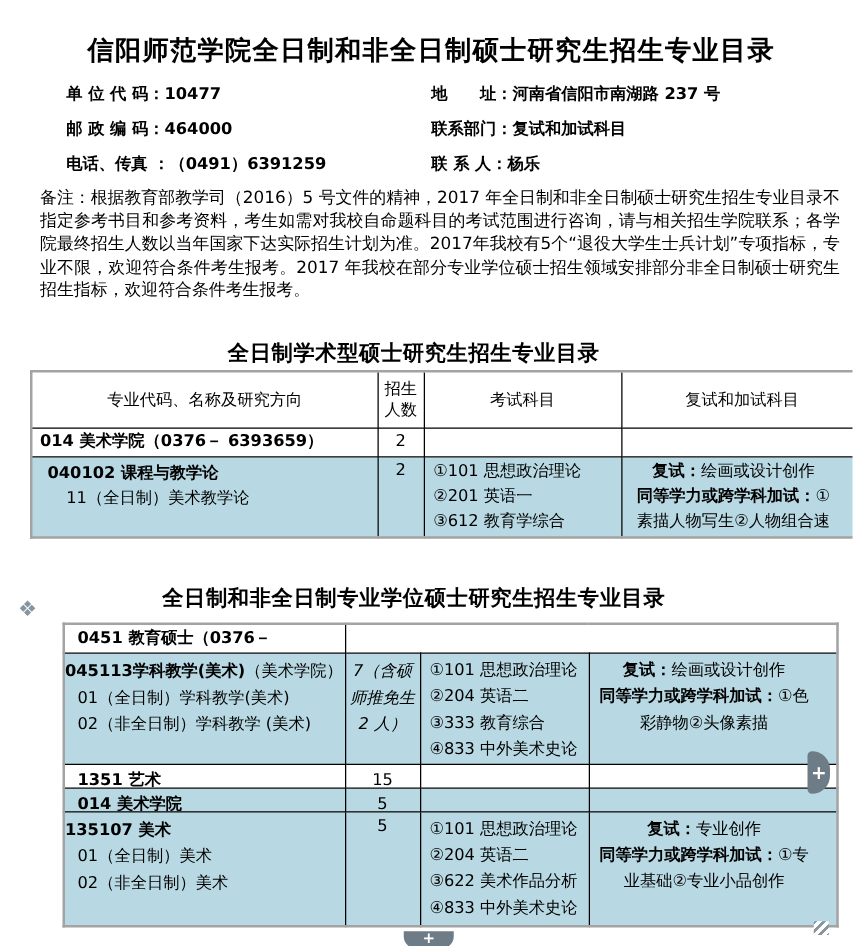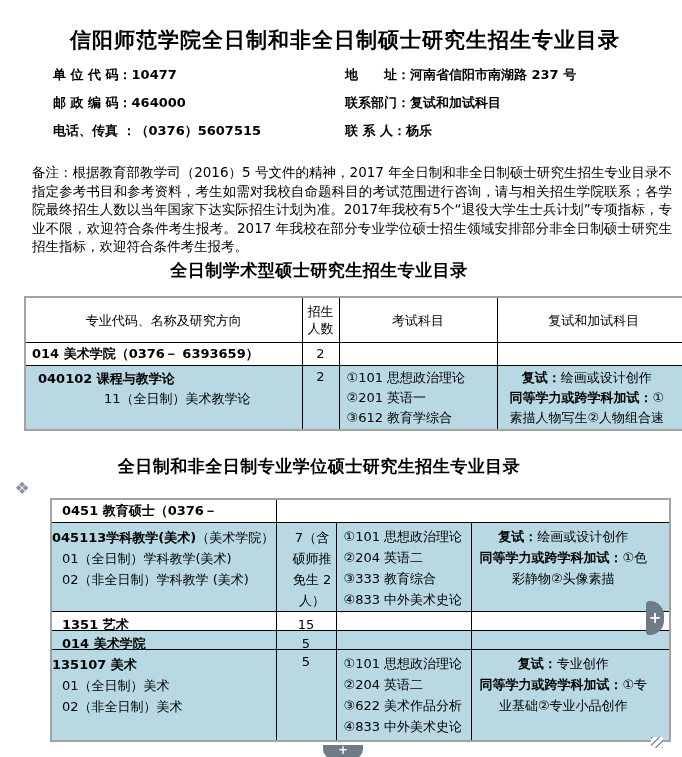--- a/index.html
+++ b/index.html
@@ -15,26 +15,26 @@
     text-align:center;font-size:21px;font-weight:bold;letter-spacing:1px;
   }
 
   .info{position:absolute;left:53px;top:66px;width:605px;font-size:13px;font-weight:bold;}
   .info-row{display:flex;height:28px;align-items:flex-start;}
   .info-item{white-space:nowrap;}
   .info-item.l{width:292px;}
   .info-item.r{flex:1;}
 
   .note{
-    position:absolute;left:32px;top:163px;width:640px;margin:0;
+    position:absolute;left:32px;top:149px;width:640px;margin:0;
     font-size:13.5px;line-height:18.6px;text-align:justify;
   }
 
   .sec-title{
-    position:absolute;left:0;width:630px;margin:4px;text-align:center;
+    position:absolute;left:0;width:630px;margin:16px;text-align:center;
     font-size:17px;font-weight:bold;letter-spacing:0.5px;
   }
   .sec1{top:255px;}
   .sec2{top:451px;}
 
   table.t{
     position:absolute;border-collapse:collapse;table-layout:fixed;
     border:2px solid #a3a3a3;
     margin-left:16px;
   }
@@ -47,21 +47,21 @@
   .cb{overflow:hidden;}            
   .center{text-align:center;}
 
   
   .t1 .hcell{height:44px;display:flex;flex-direction:column;justify-content:center;text-align:center;font-size:13px;}
   .t1 .hcell .ln{line-height:17px;}
   .t1 .rA{height:22px;line-height:22px;}
   .t1 .rB{height:60px;}
   .t1 .rB .ln{line-height:20px;}
   .pl6{padding-left:6px;}  .pl10{padding-left:10px;}
-  .pl16{padding-left:0;} .pl20{padding-left:12px;} .pl27{padding-left:27px;text-align:center;}
+  .pl16{padding-left:0;} .pl20{padding-left:12px;} .pl27{padding-left:27px;}
   .pt2{padding-top:2px;} .pt3{padding-top:3px;} .pt4{padding-top:4px;}
 
   
   .t2 .r1{height:22px;line-height:22px;}
   .t2 .r2{height:84px;}
   .t2 .r34{height:18px;line-height:25px;}
   .t2 .r5{height:86px;}
   .t2 .ln{line-height:21px;}
 
   .exam{padding-left:7px;padding-right:2px;}
@@ -99,21 +99,21 @@
   <div class="info">
     <div class="info-row">
       <div class="info-item l"><span>单 位 代 码：</span><span>10477</span></div>
       <div class="info-item r"><span>地　　址：</span><span>河南省信阳市南湖路 237 号</span></div>
     </div>
     <div class="info-row">
       <div class="info-item l"><span>邮 政 编 码：</span><span>464000</span></div>
       <div class="info-item r"><span>联系部门：</span><span>复试和加试科目</span></div>
     </div>
     <div class="info-row">
-      <div class="info-item l"><span>电话、传真 ：</span><span>（0376）5607515</span></div>
+      <div class="info-item l"><span>电话、传真 ：</span><span>（0491）6391259</span></div>
       <div class="info-item r"><span>联 系 人：</span><span>杨乐</span></div>
     </div>
   </div>
 
   <p class="note">备注：根据教育部教学司（2016）5 号文件的精神，2017 年全日制和非全日制硕士研究生招生专业目录不指定参考书目和参考资料，考生如需对我校自命题科目的考试范围进行咨询，请与相关招生学院联系；各学院最终招生人数以当年国家下达实际招生计划为准。2017年我校有5个“退役大学生士兵计划”专项指标，专业不限，欢迎符合条件考生报考。2017 年我校在部分专业学位硕士招生领域安排部分非全日制硕士研究生招生指标，欢迎符合条件考生报考。</p>
 
   <h2 class="sec-title sec1">全日制学术型硕士研究生招生专业目录</h2>
 
   <table class="t t1">
     <colgroup>
@@ -209,21 +209,21 @@
     </tr>
     <tr>
       <td class="hl">
         <div class="cb r2 pt4">
           <div class="ln pl16"><span class="b">045113学科教学(美术)</span><span>（美术学院）</span></div>
           <div class="ln pl10">01（全日制）学科教学(美术)</div>
           <div class="ln pl10">02（非全日制）学科教学 (美术)</div>
         </div>
       </td>
       <td class="hl">
-            <div class="cb r2 pt4 center" style="padding-left:14px;padding-right:2px;"><span class="ln">7（含硕师推免生 2 人）</span></div>
+            <div class="cb r2 pt4 center" style="padding-left:2px;padding-right:2px;font-style:italic;"><span class="ln">7（含硕师推免生 2 人）</span></div>
           </td>
       <td class="hl">
         <div class="cb r2 pt3 exam">
           <div class="ln">①101 思想政治理论</div>
           <div class="ln">②204 英语二</div>
           <div class="ln">③333 教育综合</div>
           <div class="ln">④833 中外美术史论</div>
         </div>
       </td>
       <td class="hl">

